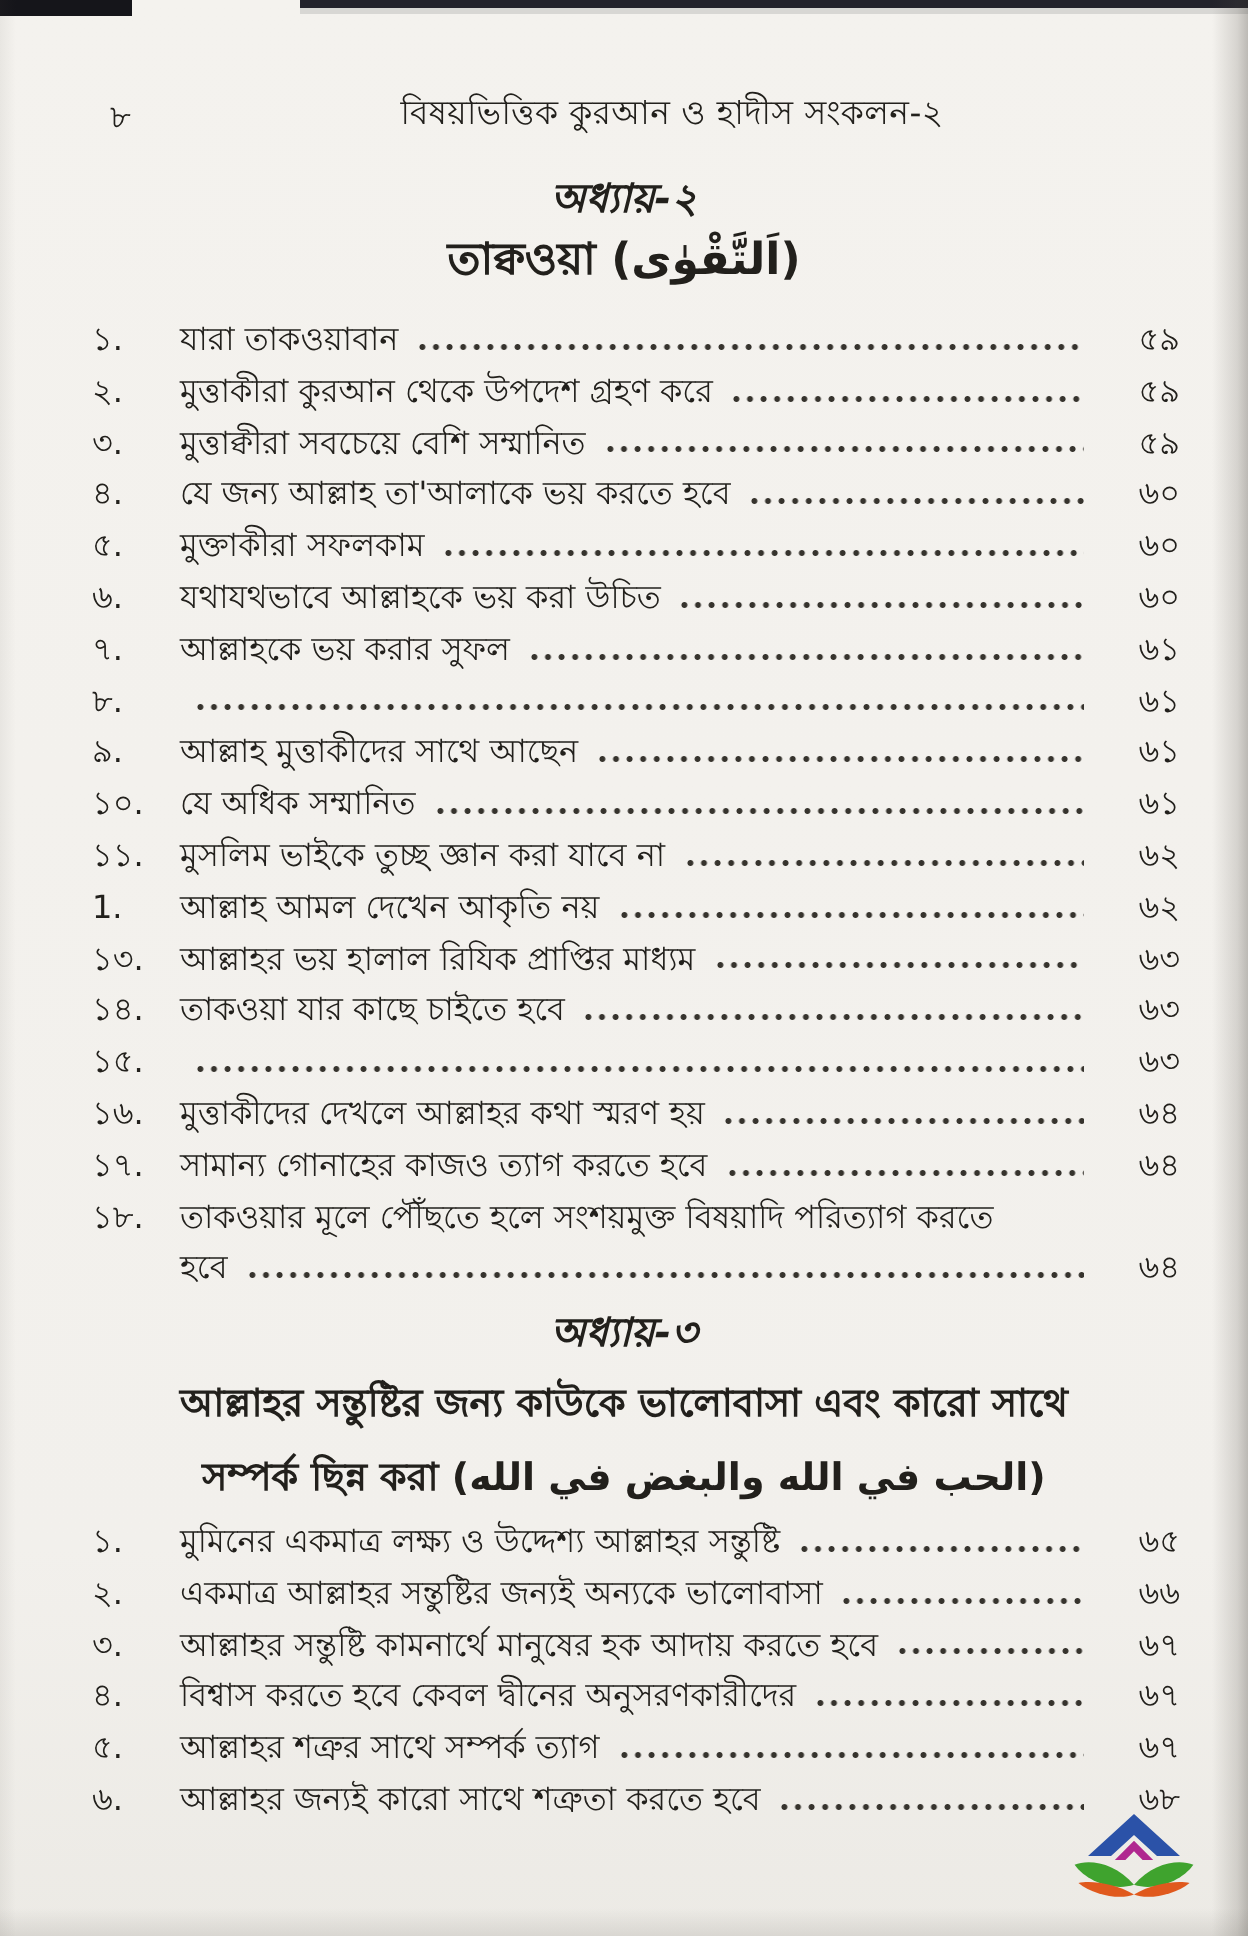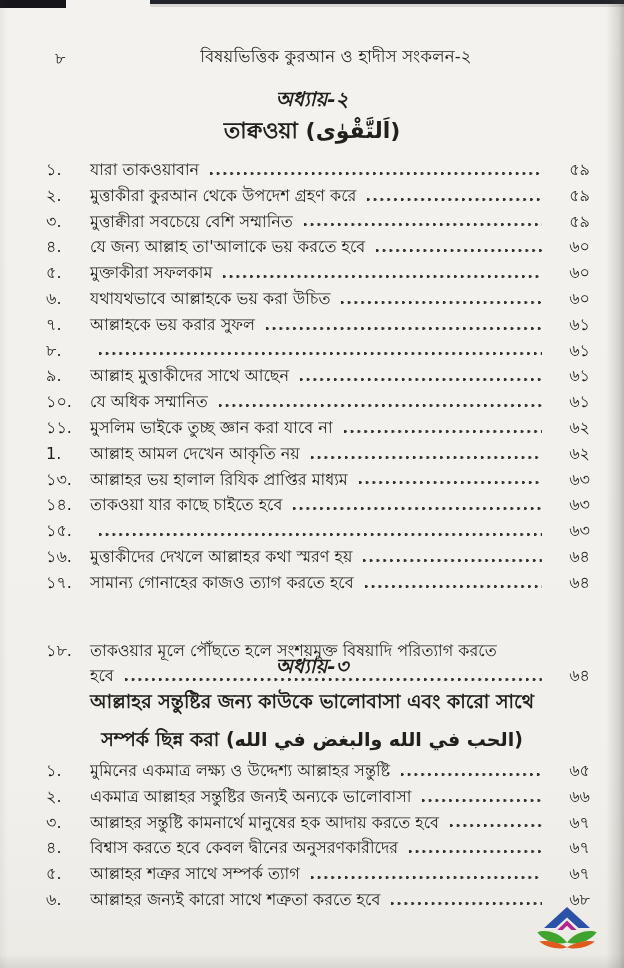--- a/index.html
+++ b/index.html
@@ -37,21 +37,21 @@
   .ch3-heading{top:651px;}
   .ch3-title1{position:absolute;top:687px;left:0;width:100%;text-align:center;font-weight:700;font-size:19px;}
   .ch3-title2{position:absolute;top:720px;left:0;width:100%;text-align:center;
     font-weight:700;font-size:19px;line-height:38px;}
 
   
   .toc{position:absolute;left:46px;right:34px;}
   .toc1{top:157px;}
   .toc2{top:758px;}
   .row{display:flex;align-items:baseline;height:25.8px;font-size:16px;font-weight:500;line-height:25.8px;}
-  .row.full{height:auto;min-height:25.8px;margin-top:42px;}
+  .row.full{height:auto;min-height:25.8px;}
   .num{flex:0 0 44px;}
   .title{white-space:nowrap;padding-right:2px;}
   .row.full .title{white-space:normal;flex:1;}
   .dots{
     flex:1 1 auto;min-width:12px;height:7px;align-self:flex-end;
     margin:0 10px 6px 8px;
     background-image:radial-gradient(circle at 2.2px 3.5px,#36332d 1.25px,rgba(0,0,0,0) 1.7px);
     background-size:6.8px 7px;background-repeat:repeat-x;background-position:left bottom;
   }
   .pg{flex:0 0 38px;text-align:right;}

